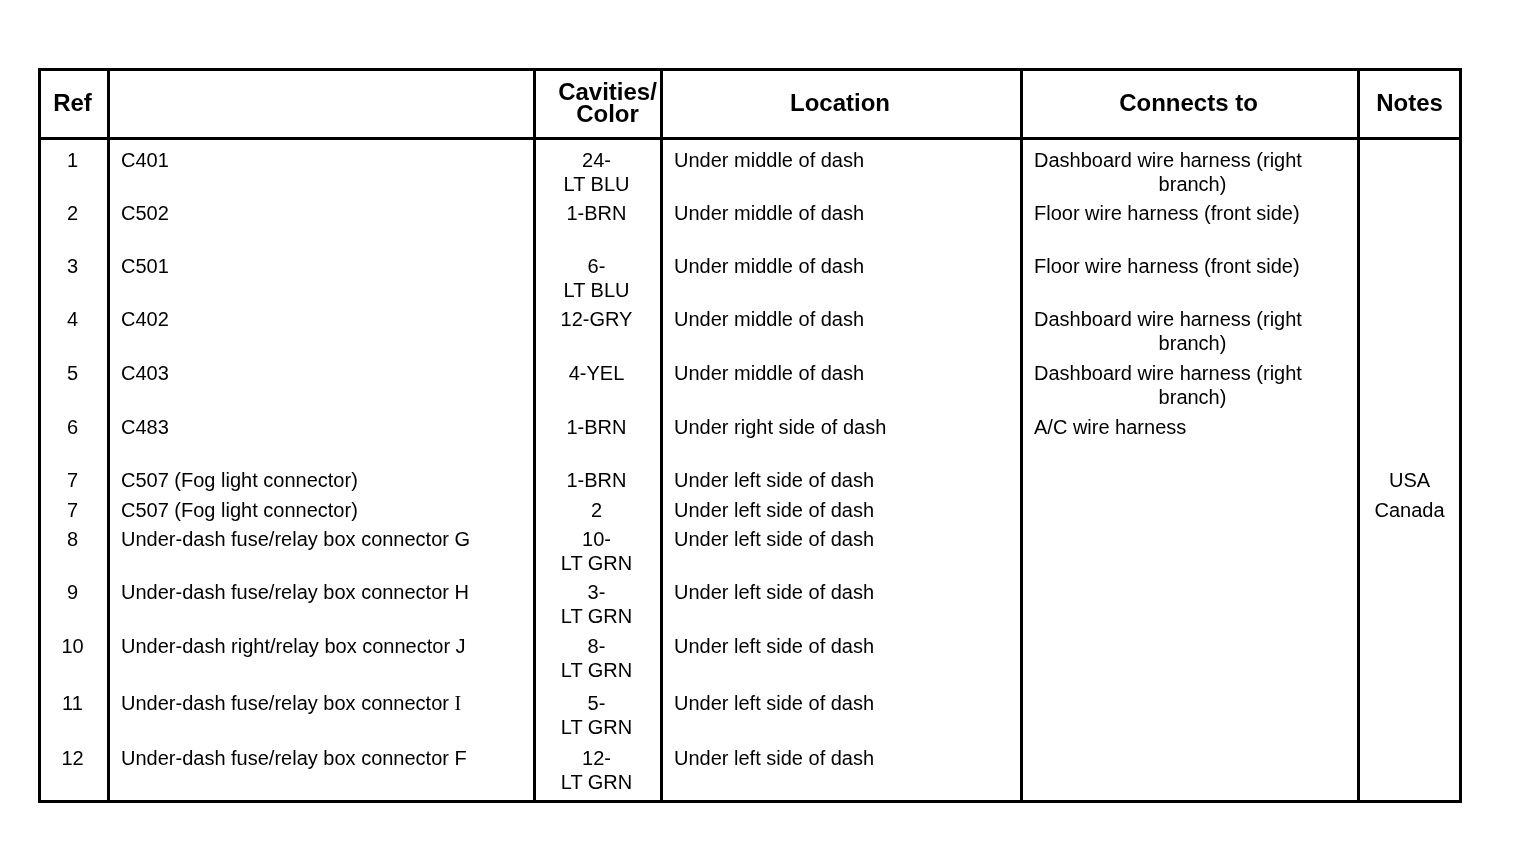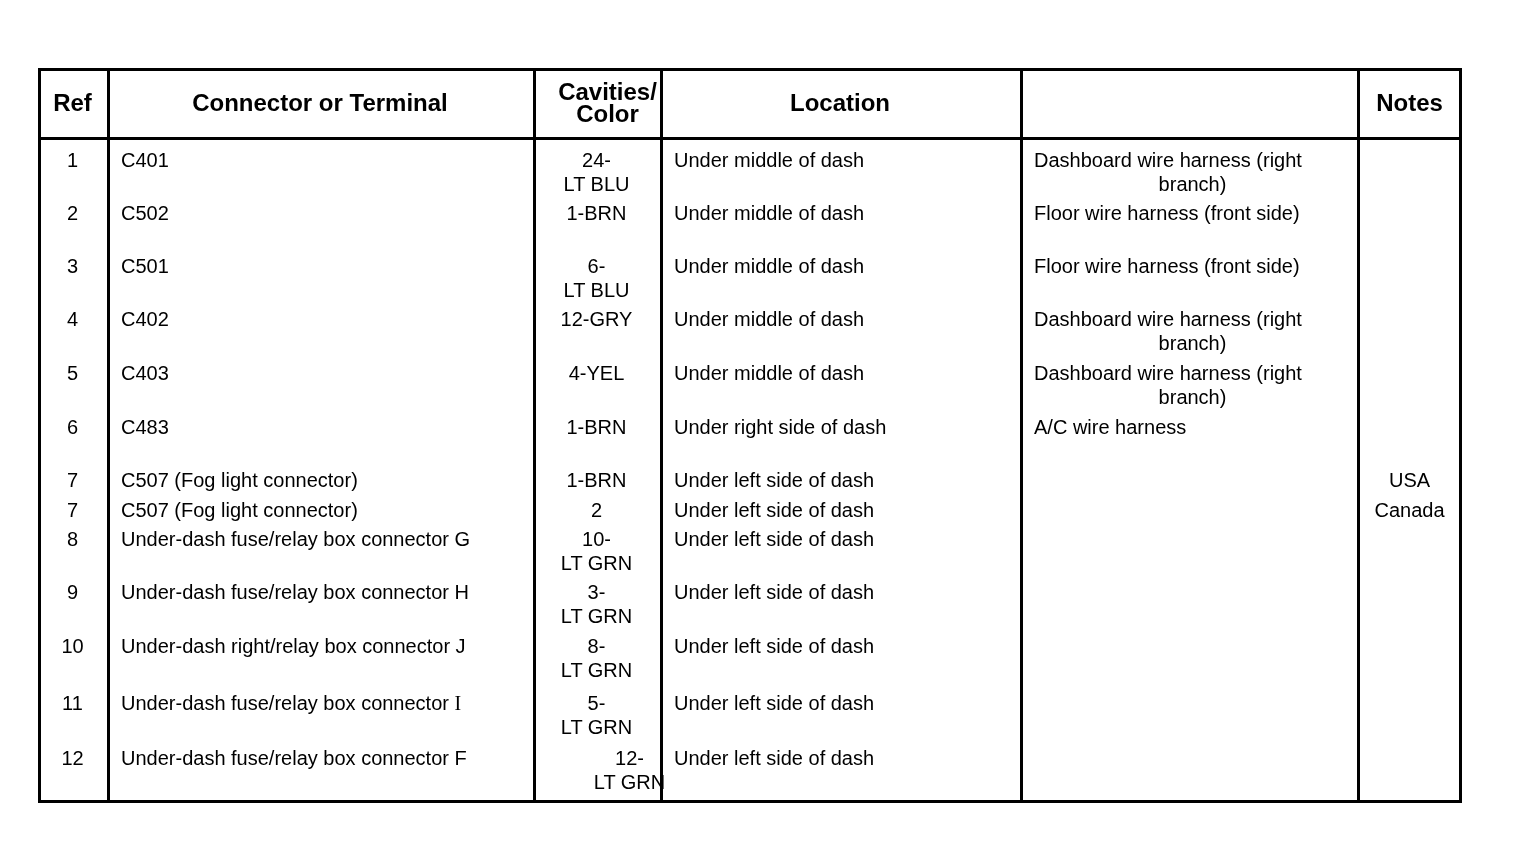--- a/index.html
+++ b/index.html
@@ -92,26 +92,26 @@
 
   <div class="hline-header"></div>
 
   <div class="vline" style="left:107px; top:68px; height:735px;"></div>
   <div class="vline" style="left:533px; top:68px; height:735px;"></div>
   <div class="vline" style="left:660px; top:68px; height:735px;"></div>
   <div class="vline" style="left:1020px; top:68px; height:735px;"></div>
   <div class="vline" style="left:1357px; top:68px; height:735px;"></div>
 
   <div class="col-head" style="left:41px; top:92px; width:63px;">Ref</div>
-  <div class="col-head" style="left:110px; top:92px; width:420px;">Connector or Terminal</div>
   <div class="col-head" style="left:536px; top:81px; width:121px;margin-left:11px;">
     <span>Cavities/</span><br>
     <span>Color</span>
   </div>
   <div class="col-head" style="left:663px; top:92px; width:354px;">Location</div>
+  <div class="col-head" style="left:1023px; top:92px; width:331px;">Connects to</div>
   <div class="col-head" style="left:1360px; top:92px; width:99px;">Notes</div>
 
   <div id="rows-container">
       <div class="cell center" style="left: 41px; top: 148px; width: 63px;">1</div>
       <div class="cell left" style="left: 121px; top: 148px; width: 406px;">C401</div>
       <div class="cell center" style="left: 536px; top: 148px; width: 121px;"><span>24-</span><br><span>LT BLU</span></div>
       <div class="cell left" style="left: 674px; top: 148px; width: 340px;">Under middle of dash</div>
       <div class="cell left" style="left: 1034px; top: 148px; width: 317px;">
         <span class="wrap-first">Dashboard wire harness (right</span>
         <span class="wrap-indent">branch)</span>
@@ -174,17 +174,17 @@
       <div class="cell center" style="left: 41px; top: 634px; width: 63px;">10</div>
       <div class="cell left" style="left: 121px; top: 634px; width: 406px;">Under-dash right/relay box connector J</div>
       <div class="cell center" style="left: 536px; top: 634px; width: 121px;"><span>8-</span><br><span>LT GRN</span></div>
       <div class="cell left" style="left: 674px; top: 634px; width: 340px;">Under left side of dash</div>
       <div class="cell center" style="left: 41px; top: 691px; width: 63px;">11</div>
       <div class="cell left" style="left: 121px; top: 691px; width: 406px;">Under-dash fuse/relay box connector <span class="serif-i">I</span></div>
       <div class="cell center" style="left: 536px; top: 691px; width: 121px;"><span>5-</span><br><span>LT GRN</span></div>
       <div class="cell left" style="left: 674px; top: 691px; width: 340px;">Under left side of dash</div>
       <div class="cell center" style="left: 41px; top: 746px; width: 63px;">12</div>
       <div class="cell left" style="left: 121px; top: 746px; width: 406px;">Under-dash fuse/relay box connector F</div>
-      <div class="cell center" style="left: 536px; top: 746px; width: 121px; padding-left: 33px;"><span>12-</span><br><span>LT GRN</span></div>
+      <div class="cell center" style="left: 536px; top: 746px; width: 121px;"><span>12-</span><br><span>LT GRN</span></div>
       <div class="cell left" style="left: 674px; top: 746px; width: 340px;">Under left side of dash</div>
     </div>
 
 </div>
 
 </body></html>

